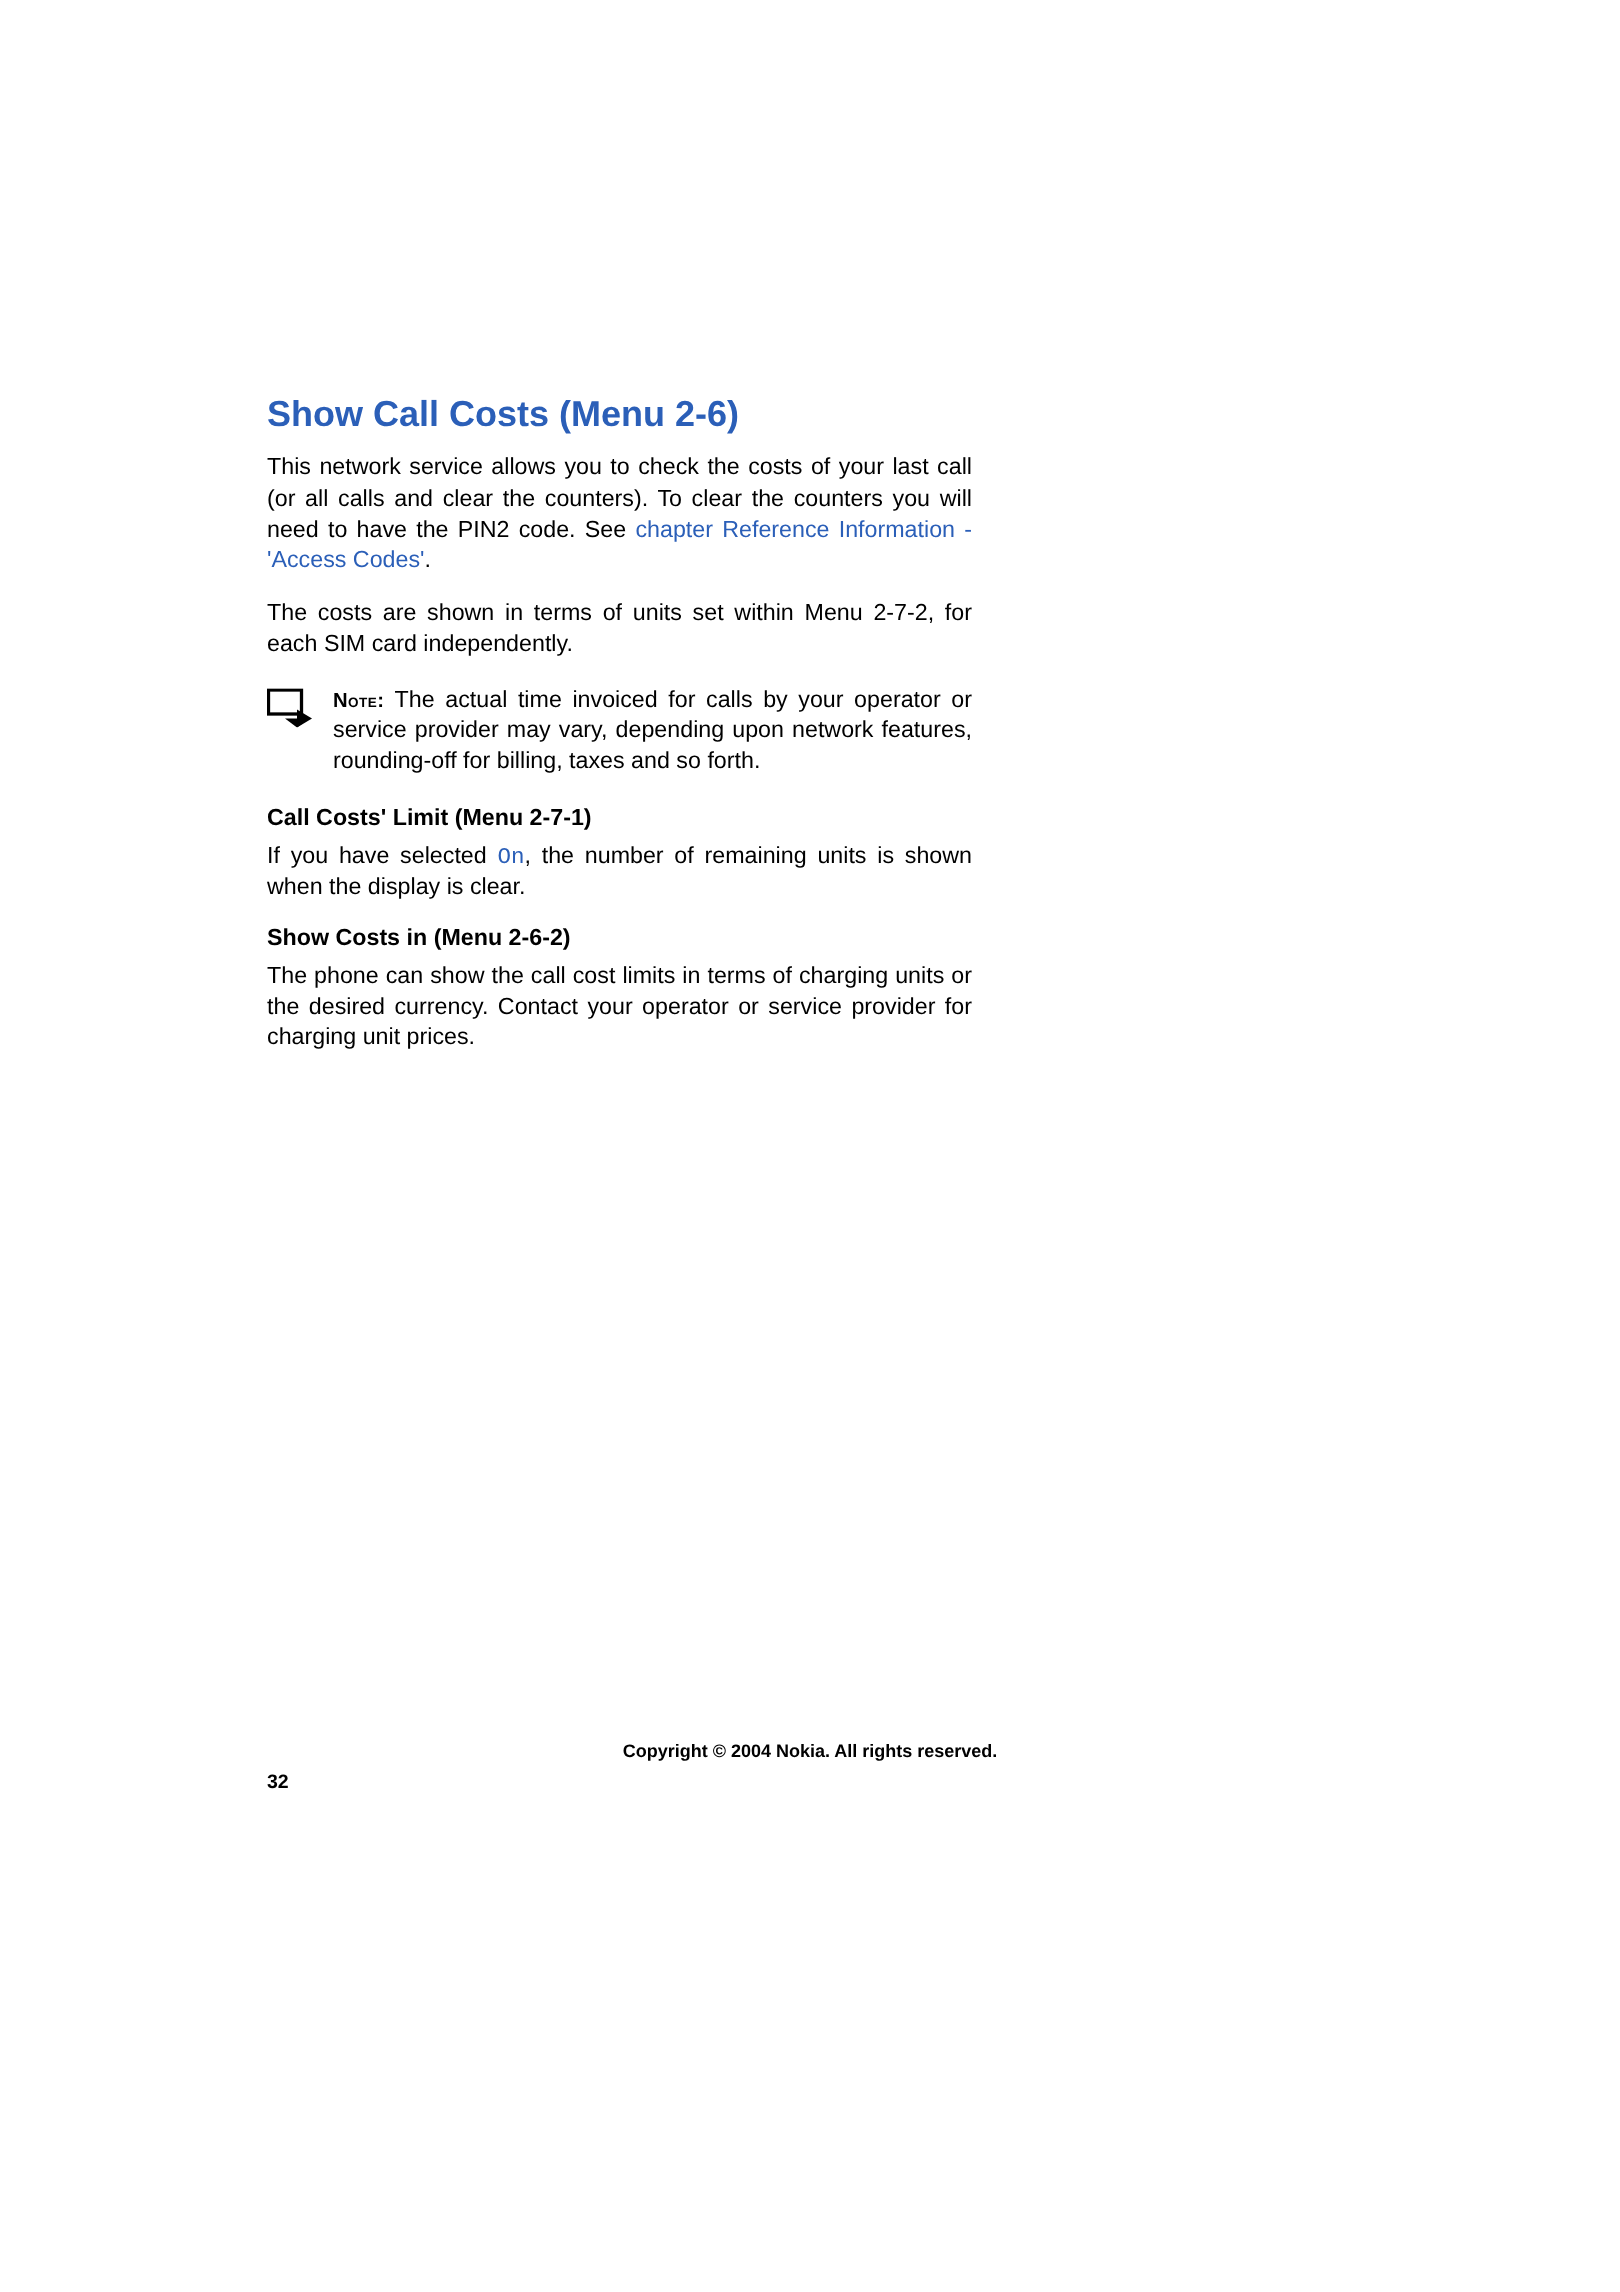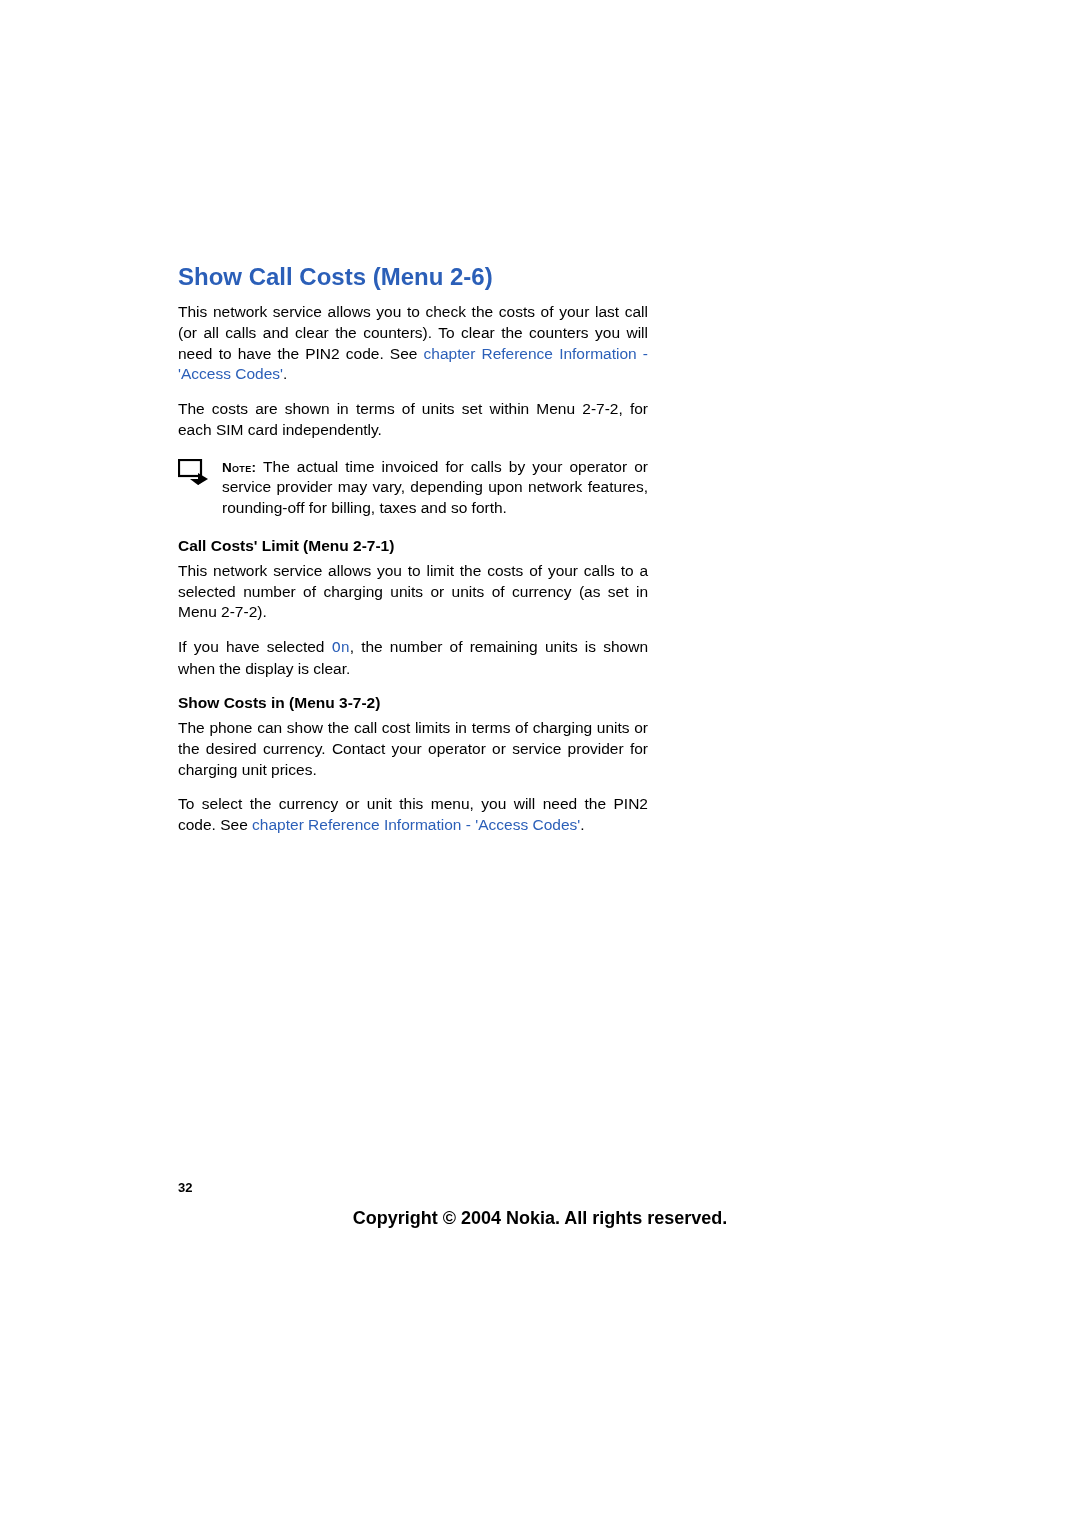--- a/index.html
+++ b/index.html
@@ -64,25 +64,24 @@
   h3.sub-title {
     font-size: 15.5px;
     font-weight: 700;
     margin: 0 0 6px 0;
   }
   .footer {
     position: absolute;
     left: 0;
     right: 0;
     top: 1160px;
-    font-size: 18px;
+    font-size: 12px;
     font-weight: 700;
     text-align: center;
     color: #000;
-    margin-top: 48px;
   }
   .page-number {
     position: absolute;
     left: 178px;
     top: 1180px;
     font-size: 13px;
     font-weight: 700;
   }
 </style>
 </head>
@@ -107,32 +106,28 @@
       </svg>
     </div>
     <div class="note-text">
       <span class="note-label">Note: </span><span>The actual time invoiced for calls by your operator or service provider may vary, depending upon network features, rounding-off for billing, taxes and so forth.</span>
     </div>
   </div>
 
 
   <h3 class="sub-title">Call Costs' Limit (Menu 2-7-1)</h3>
 
-  <p class="body">This network service allows you to limit the costs of your calls to a selected number of charging units or units of currency (as set in Menu 2-7-2).</p>
 
   <p class="body">
     <span>If you have selected </span><span class="inline-highlight">On</span><span>, the number of remaining units is shown when the display is clear.</span>
   </p>
 
 
 
-  <h3 class="sub-title">Show Costs in (Menu 3-7-2)</h3>
+  <h3 class="sub-title">Show Costs in (Menu 2-6-2)</h3>
 
   <p class="body">The phone can show the call cost limits in terms of charging units or the desired currency. Contact your operator or service provider for charging unit prices.</p>
 
-  <p class="body">
-    <span>To select the currency or unit this menu, you will need the PIN2 code. See </span><span class="link">chapter Reference Information - 'Access Codes'</span><span>.</span>
-  </p>
 
 </div>
 
 <div class="page-number">32</div>
 <div class="footer">Copyright © 2004 Nokia. All rights reserved.</div>
 
 </body></html>

